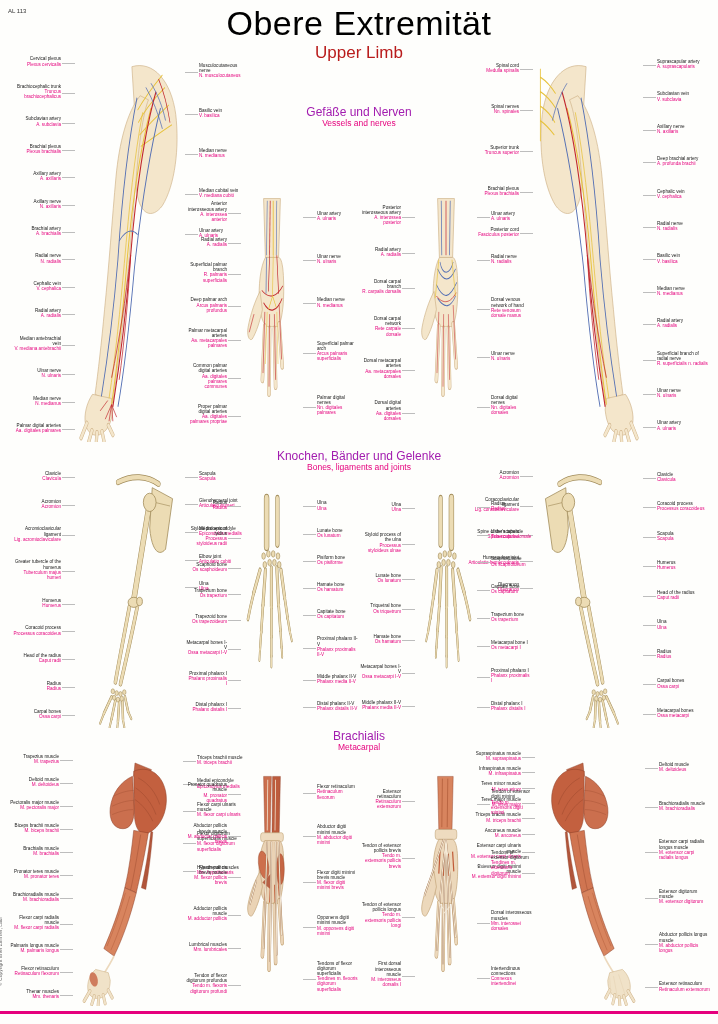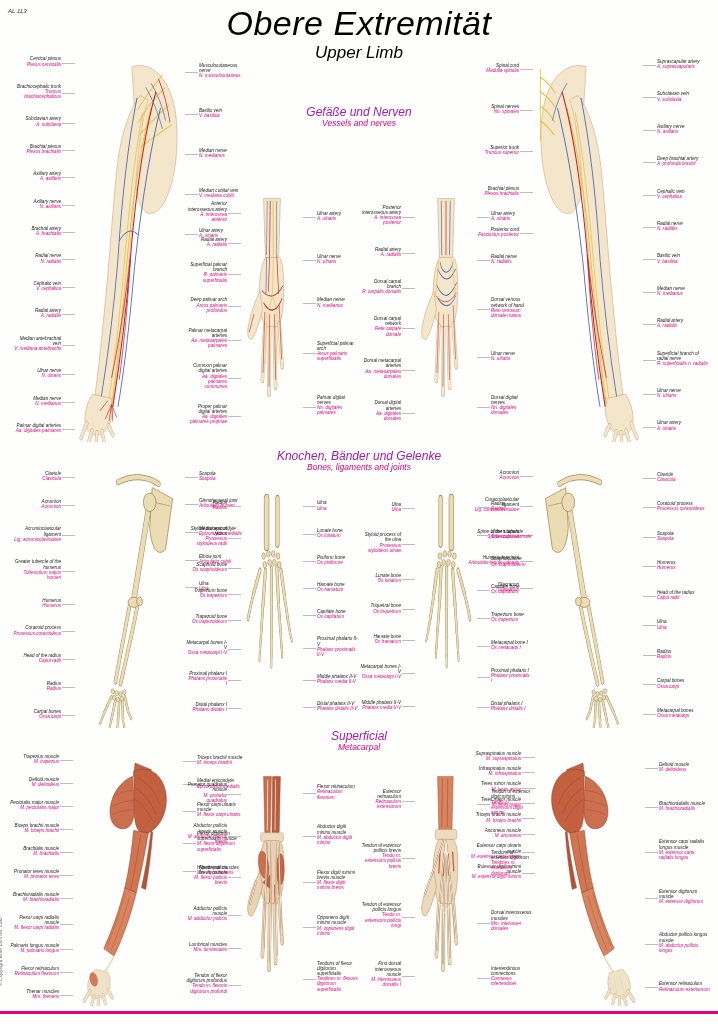--- a/index.html
+++ b/index.html
@@ -1,21 +1,21 @@
 <!DOCTYPE html>
 <html><head>
 <meta charset="utf-8">
 <style>
   html,body{margin:0;padding:0;background:#e9e9e9;}
   .poster{position:relative;width:718px;height:1024px;margin:0 auto;background:#fefefc;
-    font-family:"Liberation Sans",sans-serif;overflow:hidden;font-style:italic;}
+    font-family:"Liberation Sans",sans-serif;overflow:hidden;}
   .page-title{position:absolute;top:4px;left:0;width:100%;text-align:center;
     font-size:34px;color:#000;letter-spacing:.5px;}
   .page-sub{position:absolute;top:43px;left:0;width:100%;text-align:center;
-    font-size:17px;color:#000000;}
+    font-size:17px;color:#b91c1c;}
   .sec-head{position:absolute;left:0;width:100%;text-align:center;z-index:5;}
   .sec-title{font-size:12px;color:#a21caf;line-height:13px;}
   .sec-sub{font-size:8.5px;color:#e5007d;line-height:9px;}
   .corner-code{position:absolute;top:8px;left:8px;font-size:6px;color:#333;}
   .copyright{position:absolute;left:3px;bottom:38px;font-size:5px;color:#666;
     transform:rotate(-90deg);transform-origin:left bottom;white-space:nowrap;}
   .bottom-rule{position:absolute;left:0;right:0;bottom:10px;height:3px;background:#e5007d;}
   .fig{position:absolute;display:flex;align-items:stretch;}
   .col{flex:0 0 66px;display:flex;flex-direction:column;justify-content:space-around;min-width:0;}
   .colS{flex:0 0 56px;}
@@ -773,21 +773,21 @@
           <div class="lbl-la">Phalanx proximalis I</div>
         </div>
         <div class="lbl">
           <div class="lbl-en">Distal phalanx I</div>
           <div class="lbl-la">Phalanx distalis I</div>
         </div>
       </div>
   </div>
 
   <div class="sec-head" style="top:730px">
-    <div class="sec-title">Superficial</div>
+    <div class="sec-title">Brachialis</div>
     <div class="sec-sub">Metacarpal</div>
   </div>
 
   <div class="fig" style="left:8px;top:748px;width:240px;height:258px">
     <div class="col col-l">
         <div class="lbl">
           <div class="lbl-en">Trapezius muscle</div>
           <div class="lbl-la">M. trapezius</div>
         </div>
         <div class="lbl">

